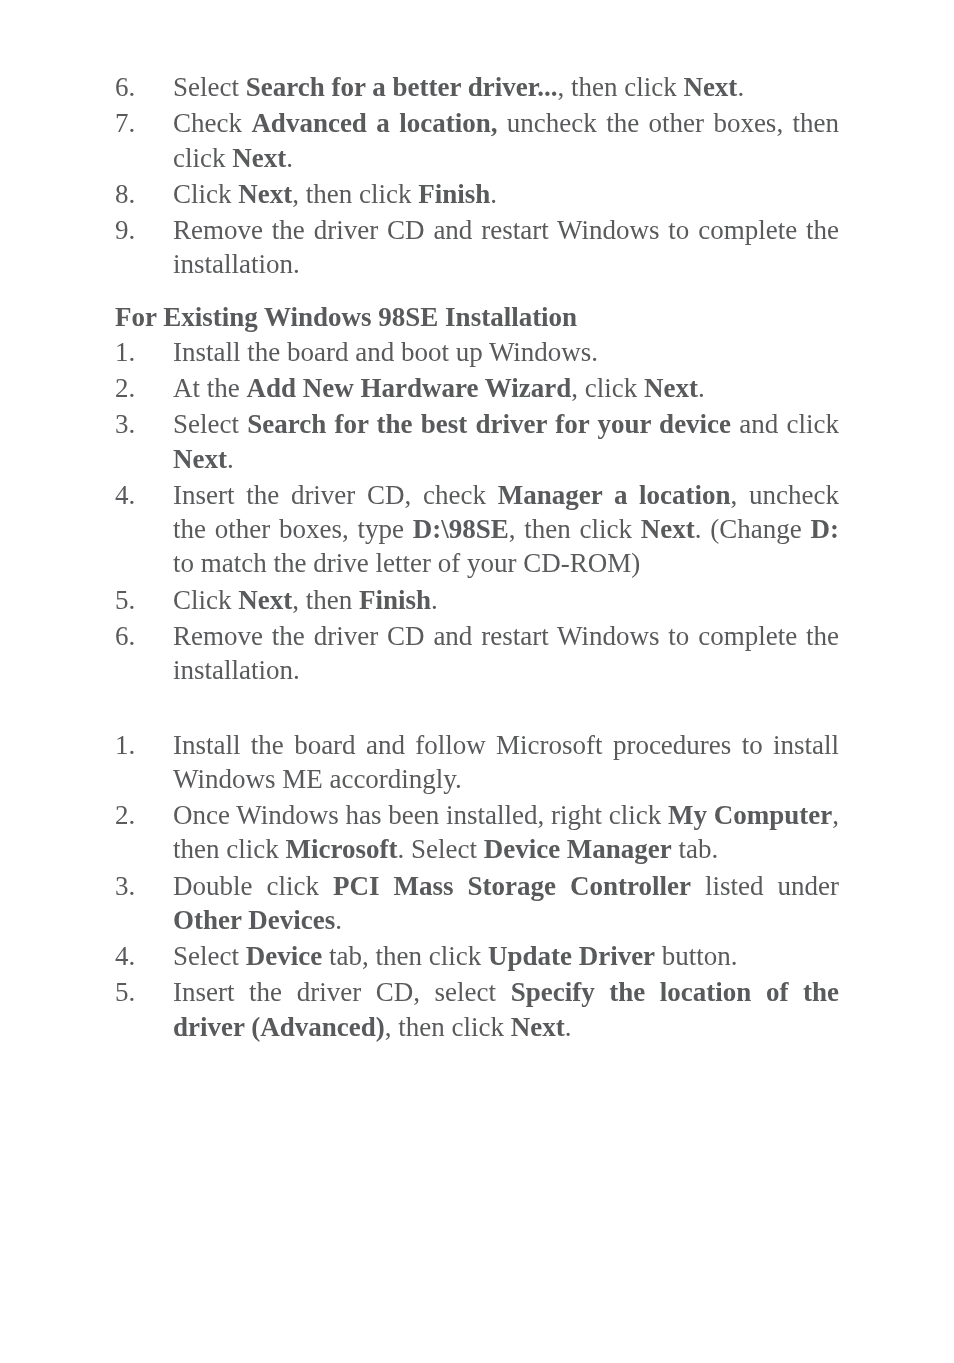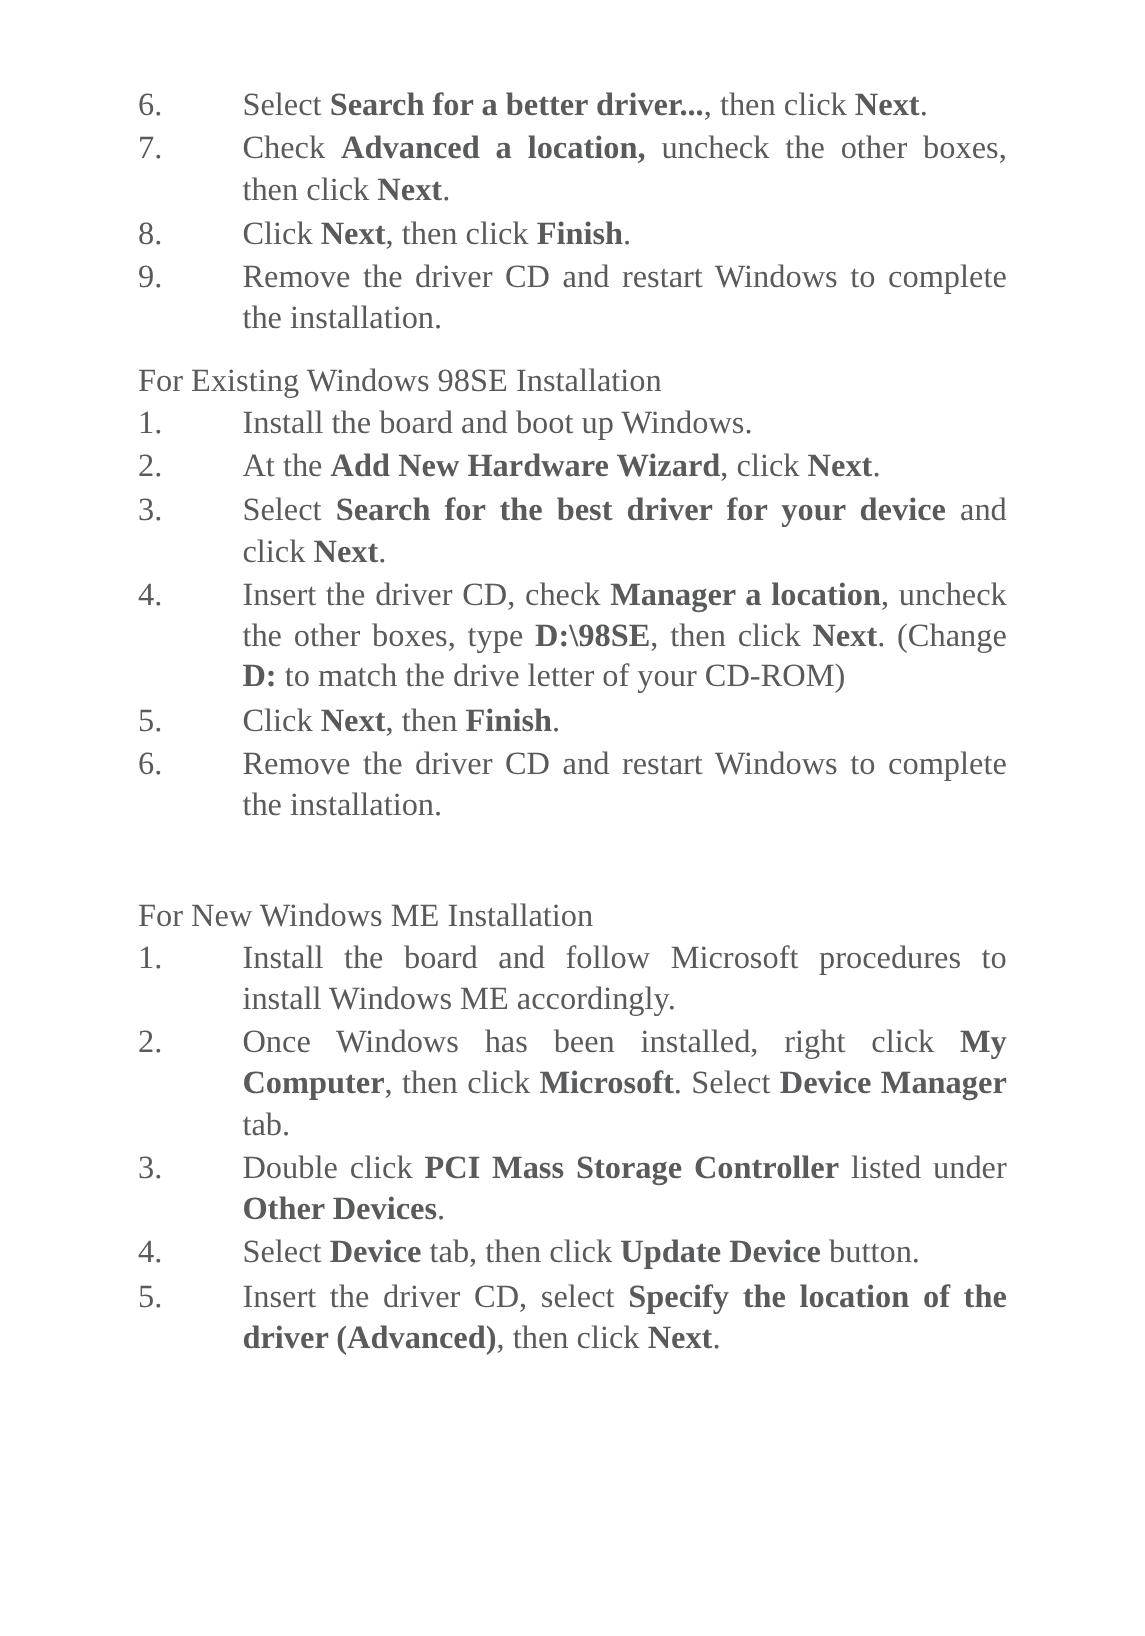--- a/index.html
+++ b/index.html
@@ -26,25 +26,24 @@
     line-height: 1.27;
     margin: 0 0 2px 0;
   }
   .num-col {
     width: 58px;
     flex: 0 0 58px;
   }
   .body-col {
     flex: 1 1 auto;
     text-align: justify;
-    margin-left: 29px;
   }
   .heading {
     font-size: 27px;
-    font-weight: normal;
+    font-weight: bold;
     margin: 20px 0 2px 0;
   }
   .gap {
     height: 38px;
   }
   b { font-weight: bold; }
 </style>
 </head>
 <body>
 
@@ -93,38 +92,37 @@
       <div class="body-col">Click <b>Next</b>, then <b>Finish</b>.</div>
     </div>
     <div class="list-item">
       <div class="num-col">6.</div>
       <div class="body-col">Remove the driver CD and restart Windows to complete the installation.</div>
     </div>
   </div>
 
   <div class="gap"></div>
 
-  <div class="heading">For New Windows ME Installation</div>
 
   <div class="list">
     <div class="list-item">
       <div class="num-col">1.</div>
       <div class="body-col">Install the board and follow Microsoft procedures to install Windows ME accordingly.</div>
     </div>
     <div class="list-item">
       <div class="num-col">2.</div>
       <div class="body-col">Once Windows has been installed, right click <b>My Computer</b>, then click <b>Microsoft</b>.  Select <b>Device Manager</b> tab.</div>
     </div>
     <div class="list-item">
       <div class="num-col">3.</div>
       <div class="body-col">Double click <b>PCI Mass Storage Controller</b> listed under <b>Other Devices</b>.</div>
     </div>
     <div class="list-item">
       <div class="num-col">4.</div>
-      <div class="body-col">Select <b>Device</b> tab, then click <b>Update Device</b> button.</div>
+      <div class="body-col">Select <b>Device</b> tab, then click <b>Update Driver</b> button.</div>
     </div>
     <div class="list-item">
       <div class="num-col">5.</div>
       <div class="body-col">Insert the driver CD, select <b>Specify the location of the driver (Advanced)</b>, then click <b>Next</b>.</div>
     </div>
   </div>
 
 </div>
 
 </body></html>

